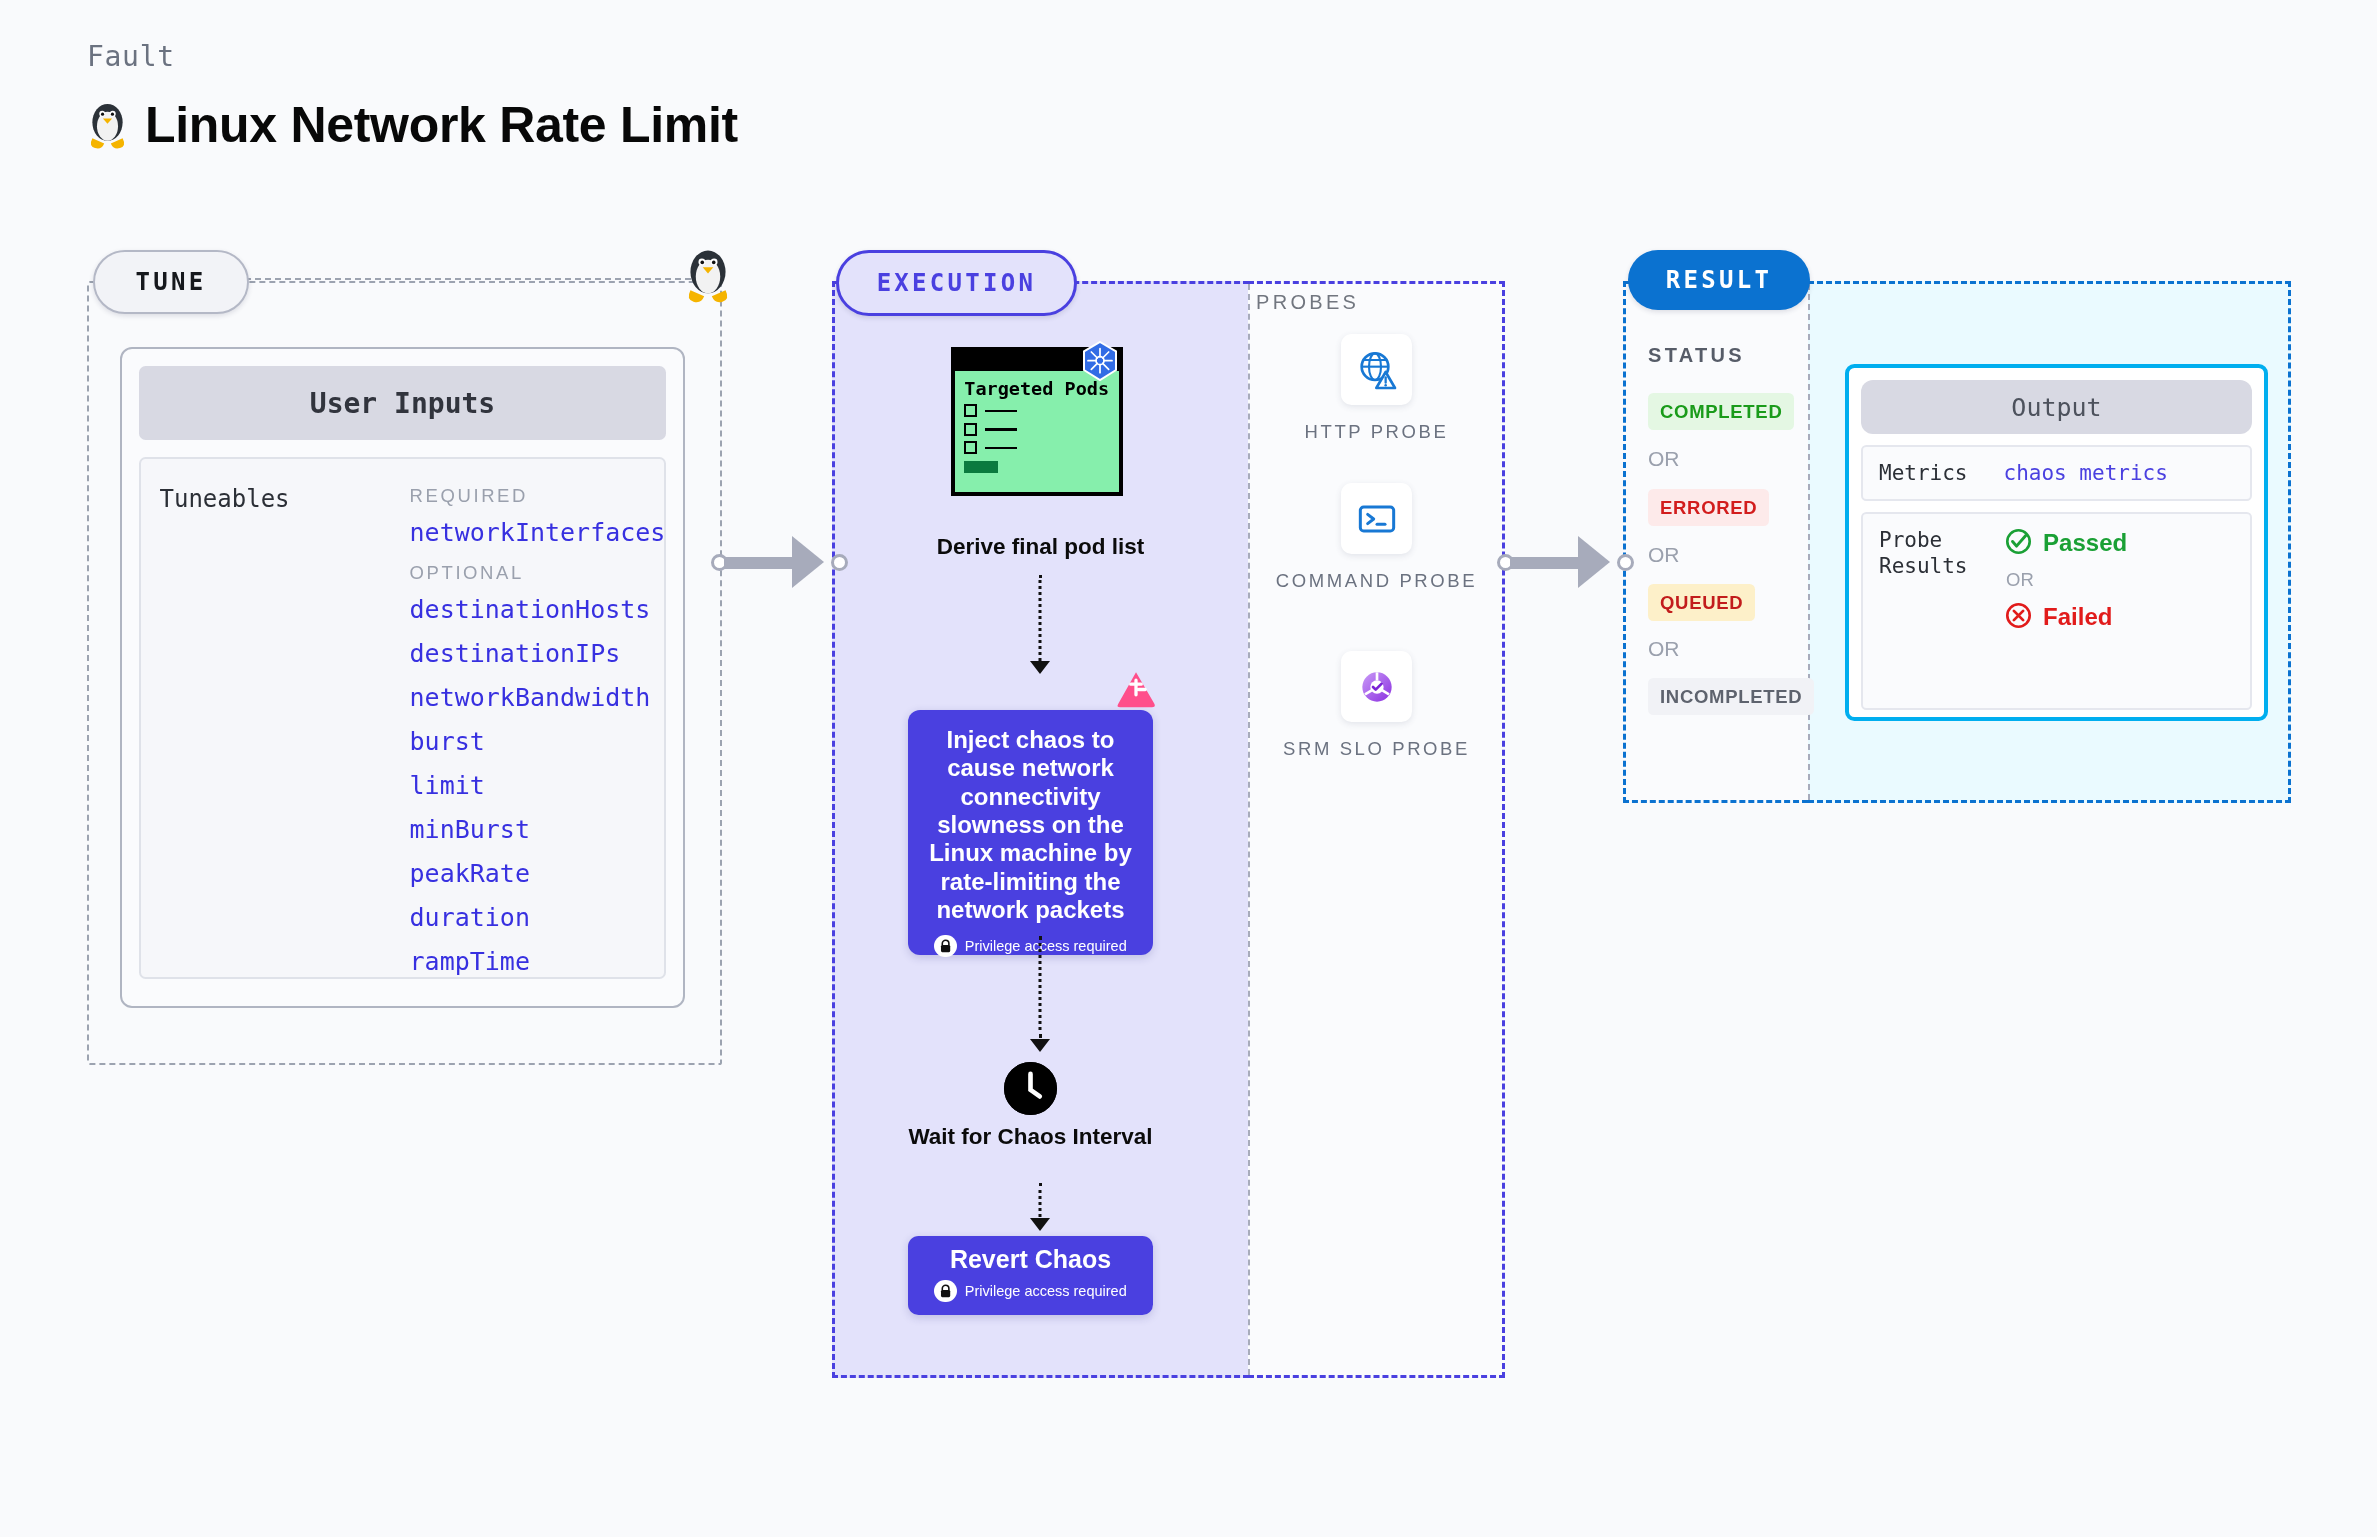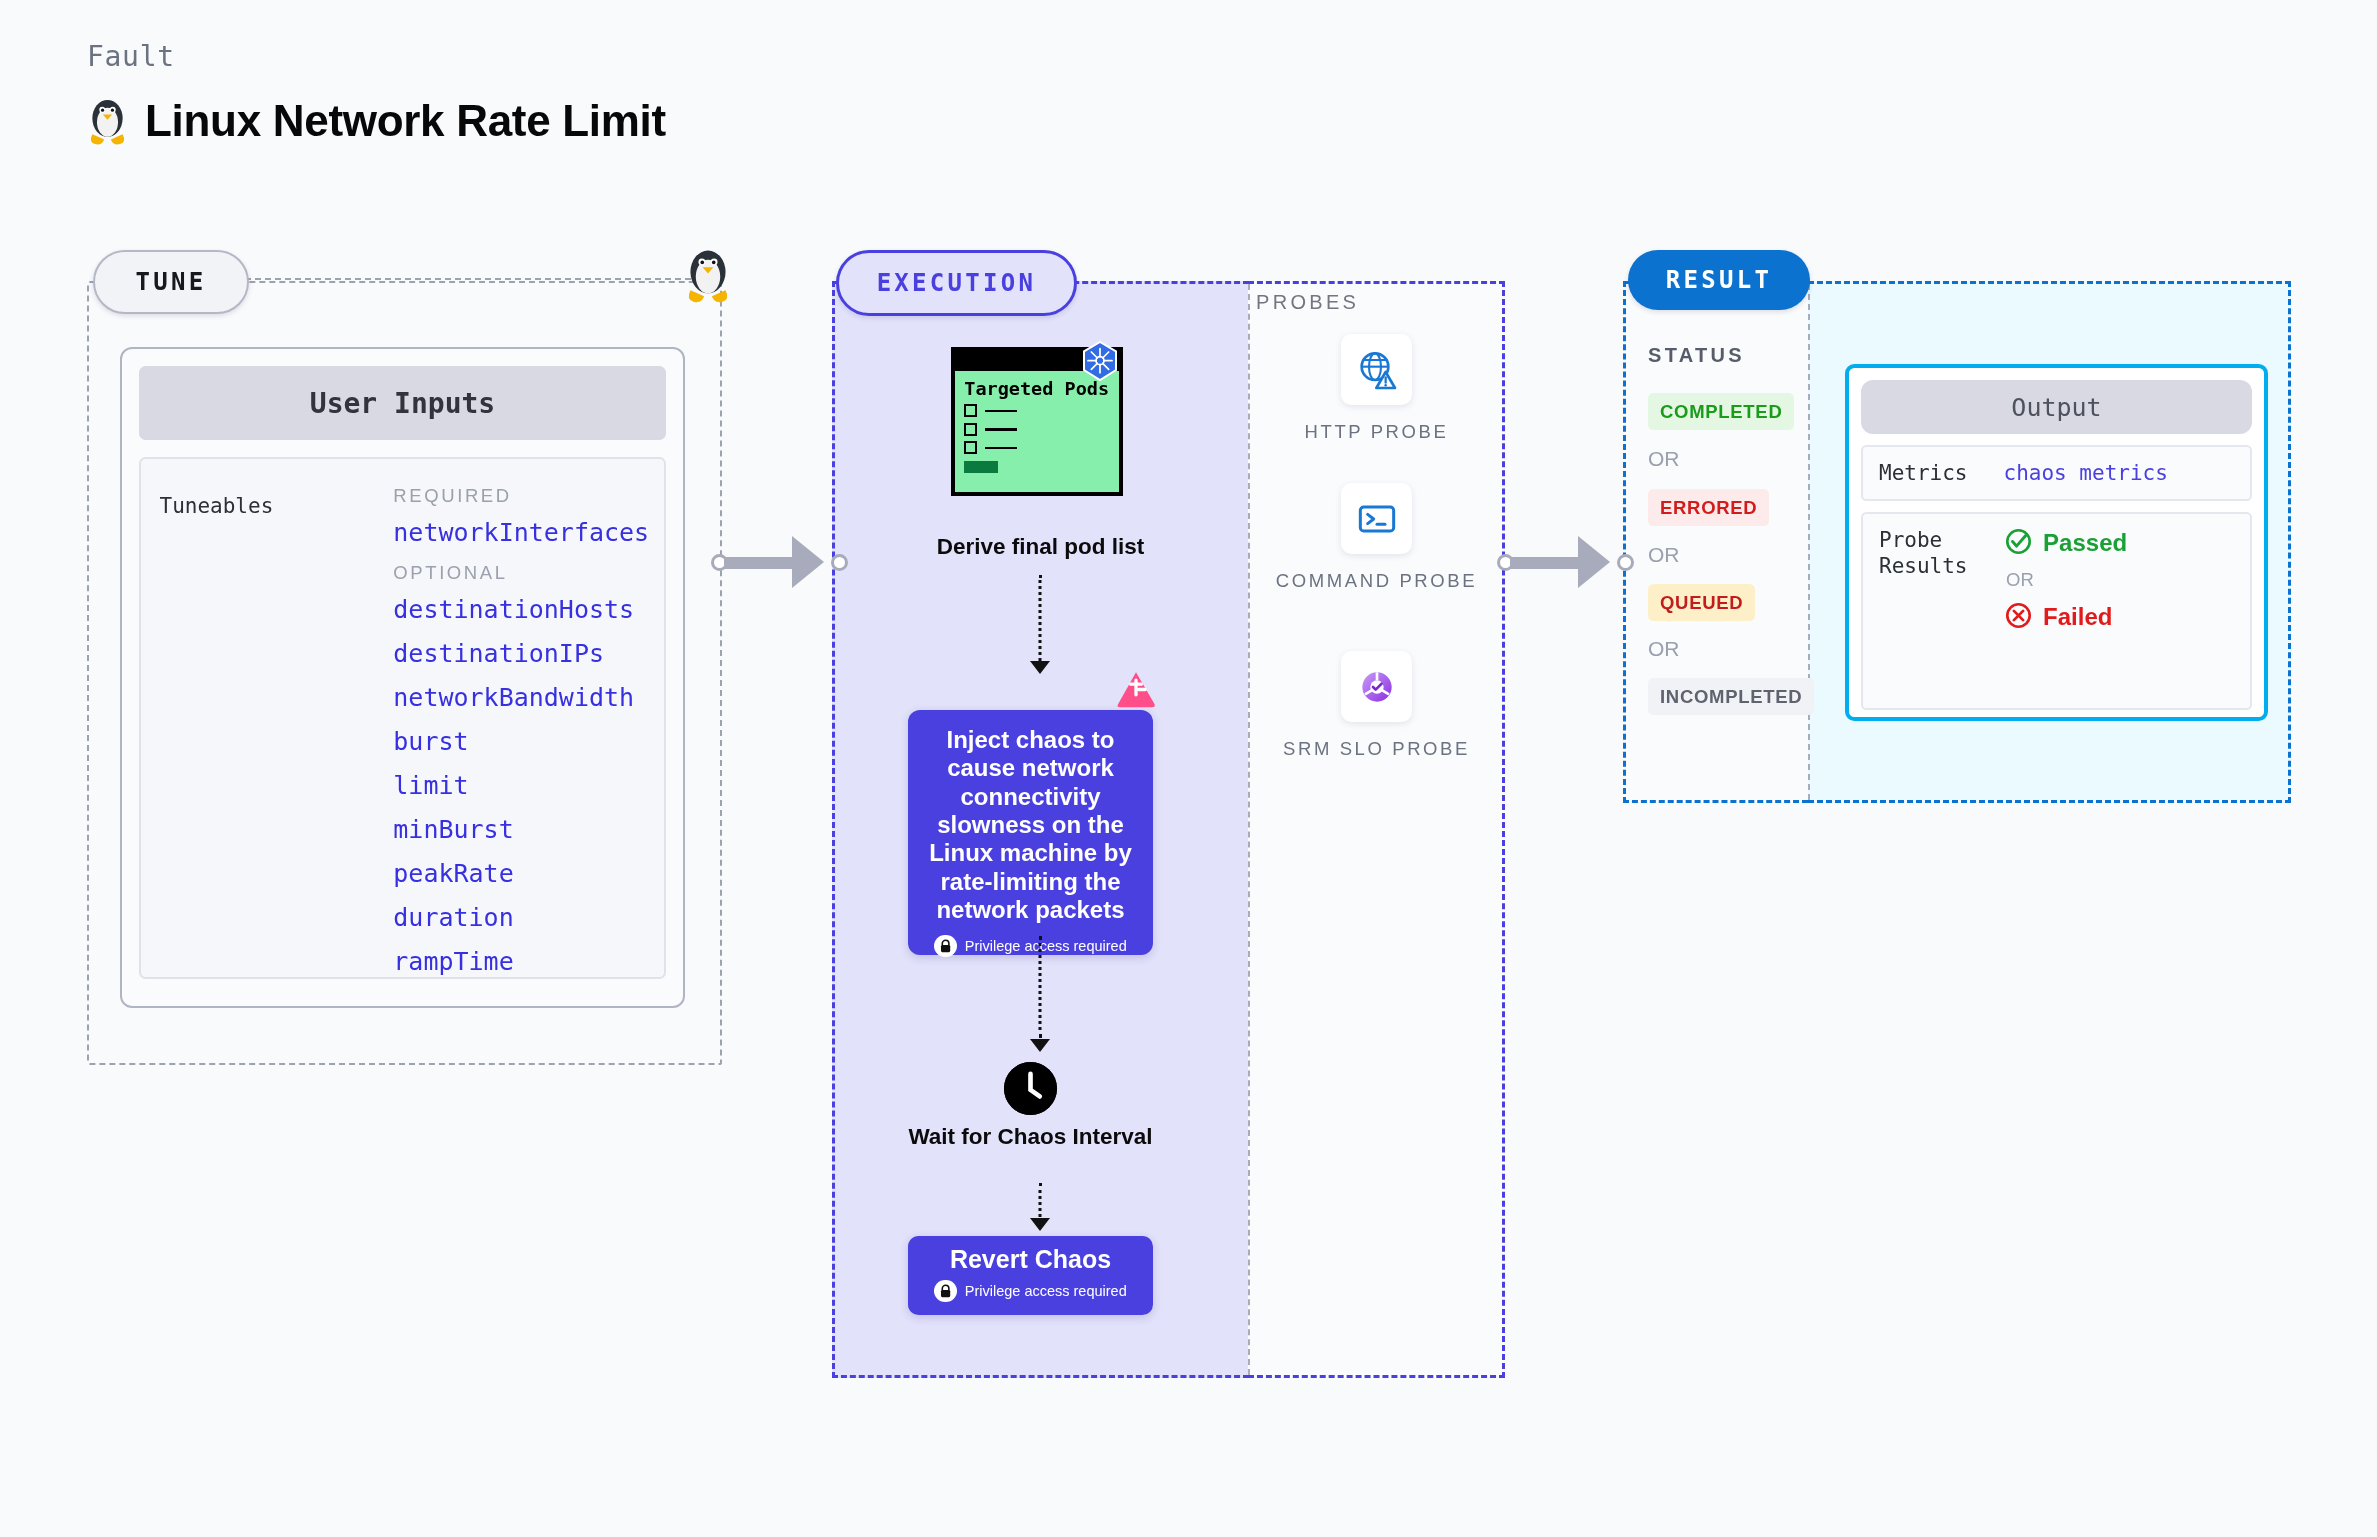--- a/index.html
+++ b/index.html
@@ -23,21 +23,21 @@
     color: #6b7280;
     letter-spacing: 0.7px;
   }
   #fault-title-row {
     display: flex;
     align-items: center;
     gap: 17px;
     margin-top: 22.5px;
   }
   #fault-title {
-    font-size: 44px;
+    font-size: 50px;
     font-weight: 700;
     color: #080808;
     letter-spacing: -0.3px;
   }
 
   
   .penguin { display: block; }
 
   
   .stage-pill {
@@ -111,25 +111,24 @@
     border: 2px solid #dfe2e9;
     border-radius: 6.6px;
     background: #f6f7fa;
     box-sizing: border-box;
     padding: 26.4px 20px 0 18.5px;
     display: flex;
     gap: 20px;
   }
   #tuneables-label {
     font-family: "DejaVu Sans Mono", monospace;
-    font-size: 21px;
+    font-size: 24px;
     color: #2b2f36;
     white-space: nowrap;
     flex: 0 0 auto;
-    margin-top: 9px;
   }
   #tuneables-list { flex: 1 1 auto; padding-left: 100px; }
   .group-label {
     font-family: "Liberation Sans", sans-serif;
     font-size: 18.5px;
     letter-spacing: 2.6px;
     color: #9aa0ad;
     margin-bottom: 10.6px;
   }
   .group-label.second { margin-top: 6.6px; }

